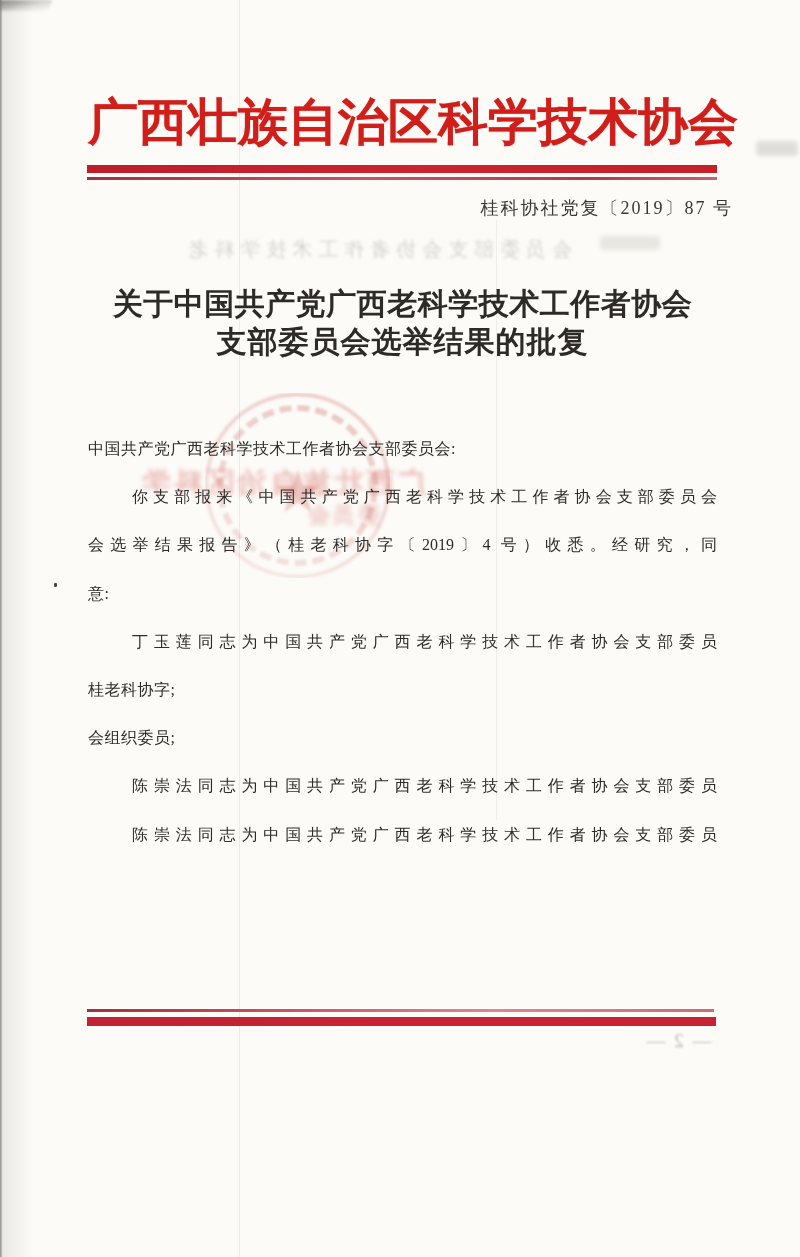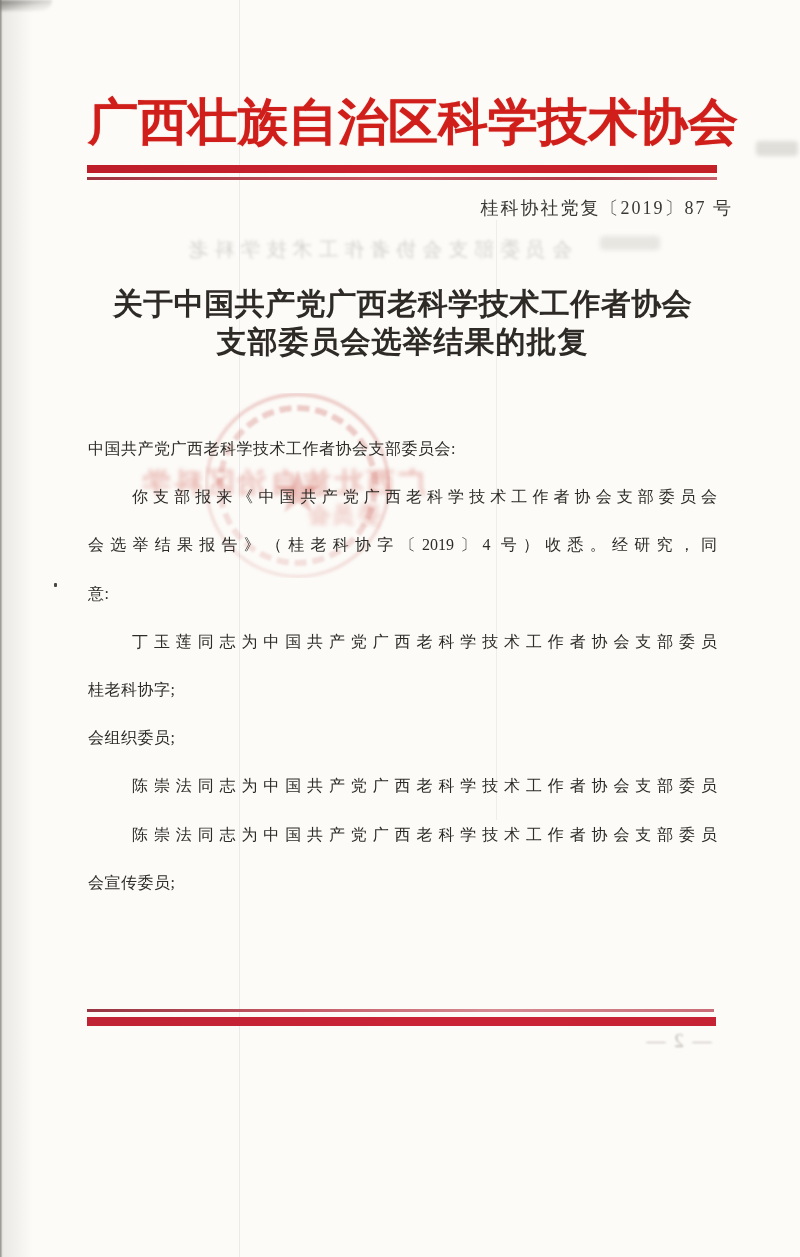--- a/index.html
+++ b/index.html
@@ -161,21 +161,20 @@
   <div class="body-text">
     <div class="bline">中国共产党广西老科学技术工作者协会支部委员会:</div>
     <div class="bline indent justify">你支部报来《中国共产党广西老科学技术工作者协会支部委员会</div>
     <div class="bline justify">会选举结果报告》（桂老科协字〔2019〕4 号）收悉。经研究，同</div>
     <div class="bline">意:</div>
     <div class="bline indent justify">丁玉莲同志为中国共产党广西老科学技术工作者协会支部委员</div>
     <div class="bline">桂老科协字;</div>
     <div class="bline">会组织委员;</div>
     <div class="bline indent justify">陈崇法同志为中国共产党广西老科学技术工作者协会支部委员</div>
     <div class="bline indent justify">陈崇法同志为中国共产党广西老科学技术工作者协会支部委员</div>
-    <div class="bline">会宣传委员;</div>
   </div>
 
   <div class="rule-thin-bottom"></div>
   <div class="rule-thick-bottom"></div>
 
   <div class="ghost ghost-pagenum">— 2 —</div>
 
 </div>
 
 </body></html>

